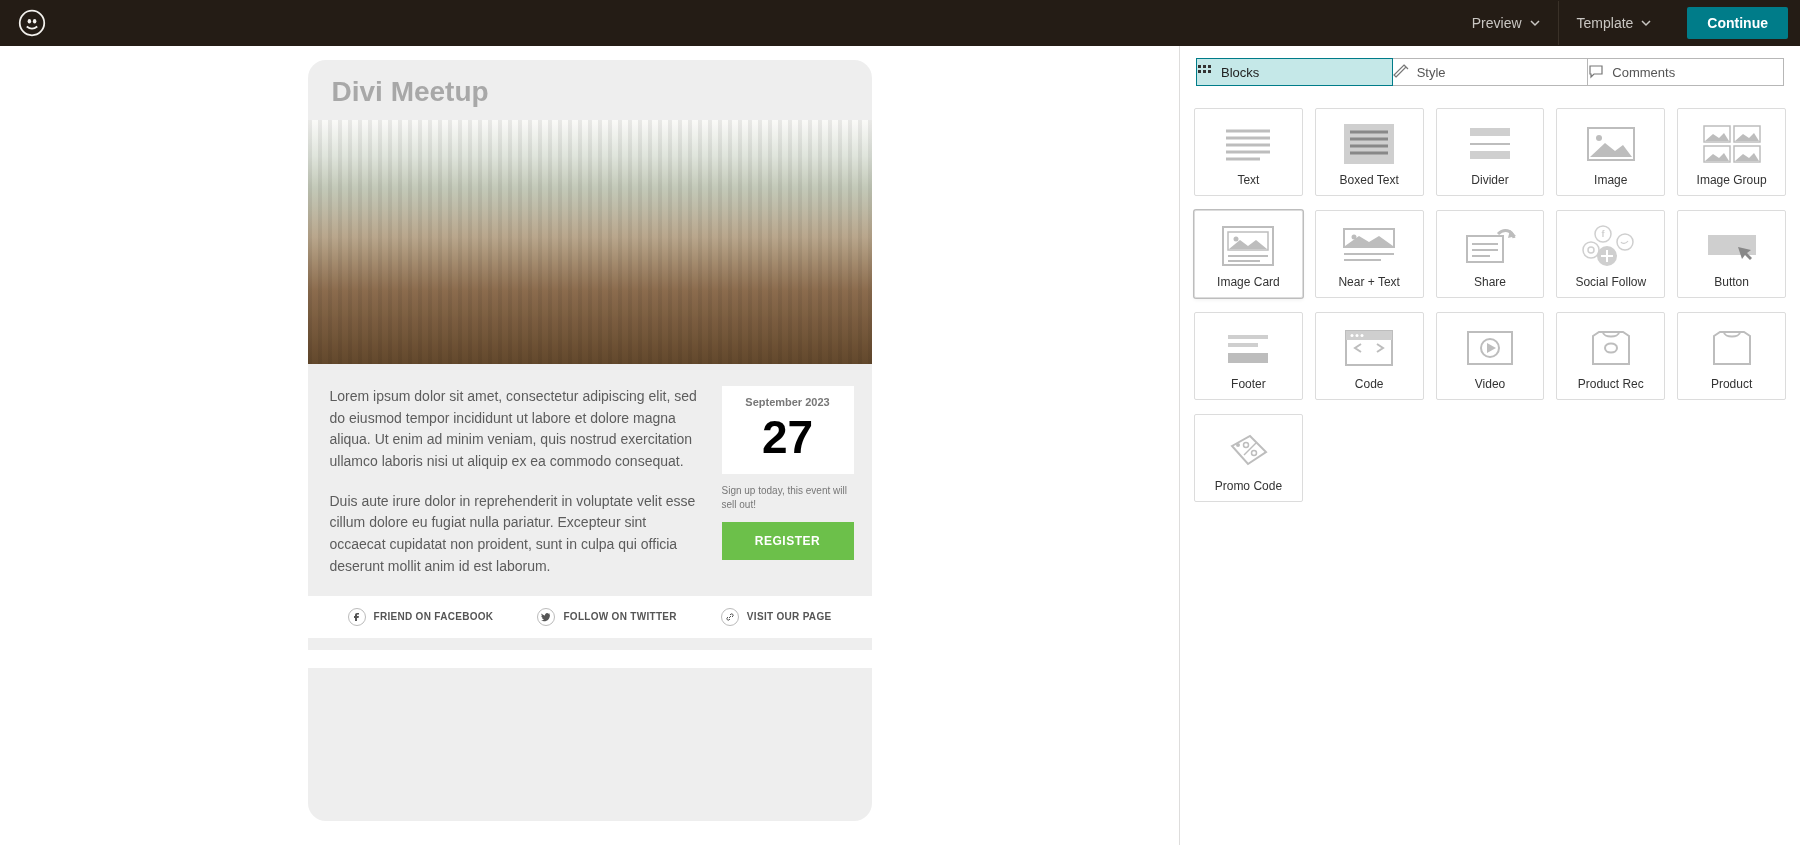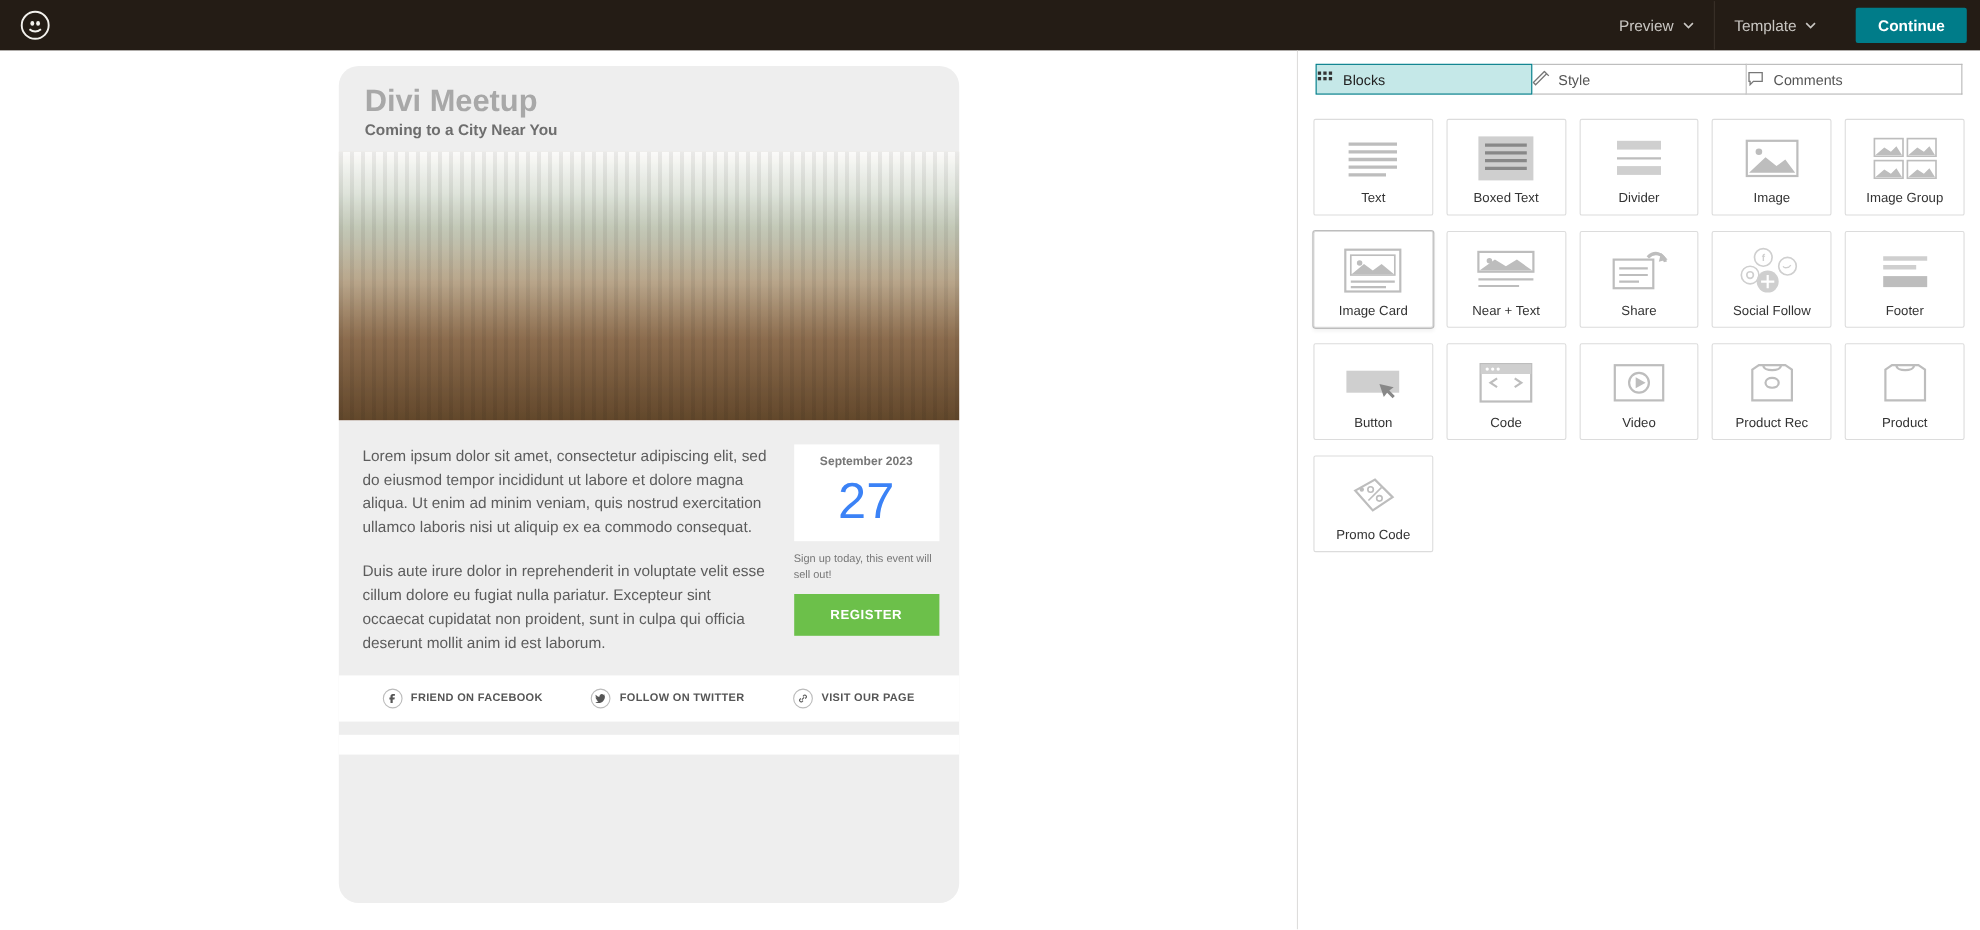--- a/index.html
+++ b/index.html
@@ -46,21 +46,21 @@
   repeating-linear-gradient(90deg, rgba(0,0,0,0.08) 0 4px, transparent 4px 10px),
   linear-gradient(#fefefe 0%, #dfe6de 15%, #bfc7b6 28%, #b7a489 48%, #866648 70%, #5e4529 100%);
   opacity: .85;
 }
 .email-body { display: flex; padding: 22px 18px 18px 22px; gap: 18px; }
 .body-text { flex: 1; font-size: 14px; color: #5c5c5c; line-height: 1.55; }
 .body-text p + p { margin-top: 18px; }
 .side-col { width: 132px; display: flex; flex-direction: column; gap: 10px; }
 .date-card { background: #fff; text-align: center; padding: 10px 6px 14px 6px; }
 .date-month { font-size: 11px; color: #777; font-weight: 700; }
-.date-day { font-size: 46px; font-weight: 400; color: #3b82f6; line-height: 1; margin-top: 6px; }
+.date-day { font-size: 46px; font-weight: 700; color: #000000; line-height: 1; margin-top: 6px; }
 .sellout { font-size: 10px; color: #777; line-height: 1.4; }
 .register { background: #6cc04a; color: #fff; font-weight: 700; border: none; padding: 12px 0; font-size: 12px; letter-spacing: .5px; cursor: pointer; }
 .social-row { background: #fff; margin-top: 0; padding: 12px 18px; display: flex; justify-content: space-around; align-items: center; border-top: 0; }
 .social-row a { display: flex; align-items: center; gap: 8px; font-size: 10px; font-weight: 700; color: #555; text-decoration: none; letter-spacing: .3px; }
 .social-row .sic { width: 18px; height: 18px; border: 1px solid #bbb; border-radius: 50%; display:flex; align-items:center; justify-content:center; }
 .social-row svg { width:10px; height:10px; }
 .spacer-block { height: 18px; background: #fff; margin-top: 12px; }
 </style>
 </head>
 <body>
@@ -88,21 +88,20 @@
       </svg>
   </div>
   <button class="continue">Continue</button>
 </div>
 
 <div class="workspace">
   <div class="canvas-area">
     <div class="email">
       <div class="email-head">
         <div class="email-title">Divi Meetup</div>
-        <div class="email-sub">Coming to a City Near You</div>
       </div>
       <div class="hero"></div>
       <div class="email-body">
         <div class="body-text">
           <p>Lorem ipsum dolor sit amet, consectetur adipiscing elit, sed do eiusmod tempor incididunt ut labore et dolore magna aliqua. Ut enim ad minim veniam, quis nostrud exercitation ullamco laboris nisi ut aliquip ex ea commodo consequat.</p>
           <p>Duis aute irure dolor in reprehenderit in voluptate velit esse cillum dolore eu fugiat nulla pariatur. Excepteur sint occaecat cupidatat non proident, sunt in culpa qui officia deserunt mollit anim id est laborum.</p>
         </div>
         <div class="side-col">
           <div class="date-card">
             <div class="date-month">September 2023</div>
@@ -288,37 +287,37 @@
               <path d="M40 18c1 2 5 2 7-1" stroke="#cfcfcf" stroke-width="1.2" fill="none"></path>
               <circle cx="26" cy="32" r="10" fill="#cfcfcf"></circle>
               <line x1="26" y1="26" x2="26" y2="38" stroke="#fff" stroke-width="2"></line>
               <line x1="20" y1="32" x2="32" y2="32" stroke="#fff" stroke-width="2"></line>
             </svg>
           </div>
         <div class="block-label">Social Follow</div>
       </div>
       <div class="block-card">
         <div class="block-icon">
+            <svg width="56" height="34">
+              <rect x="4" y="6" width="48" height="20" fill="#cfcfcf"></rect>
+              <path d="M34 18 L38 30 L41 26 L46 31 L48 29 L43 24 L47 21z" fill="#888"></path>
+            </svg>
+          </div>
+        <div class="block-label">Button</div>
+      </div>
+
+      <div class="block-card">
+        <div class="block-icon">
             <svg width="52" height="38">
               <line x1="6" y1="8" x2="46" y2="8" stroke="#cfcfcf" stroke-width="4"></line>
               <line x1="6" y1="16" x2="36" y2="16" stroke="#cfcfcf" stroke-width="4"></line>
               <rect x="6" y="24" width="40" height="10" fill="#bdbdbd"></rect>
             </svg>
           </div>
         <div class="block-label">Footer</div>
-      </div>
-
-      <div class="block-card">
-        <div class="block-icon">
-            <svg width="56" height="34">
-              <rect x="4" y="6" width="48" height="20" fill="#cfcfcf"></rect>
-              <path d="M34 18 L38 30 L41 26 L46 31 L48 29 L43 24 L47 21z" fill="#888"></path>
-            </svg>
-          </div>
-        <div class="block-label">Button</div>
       </div>
       <div class="block-card">
         <div class="block-icon">
             <svg width="52" height="40">
               <rect x="3" y="3" width="46" height="34" fill="none" stroke="#bdbdbd" stroke-width="2"></rect>
               <rect x="3" y="3" width="46" height="9" fill="#cfcfcf"></rect>
               <circle cx="9" cy="7.5" r="1.5" fill="#fff"></circle>
               <circle cx="14" cy="7.5" r="1.5" fill="#fff"></circle>
               <circle cx="19" cy="7.5" r="1.5" fill="#fff"></circle>
               <path d="M18 24 L12 20 L18 16 M34 24 L40 20 L34 16" stroke="#bdbdbd" stroke-width="2" fill="none"></path>

